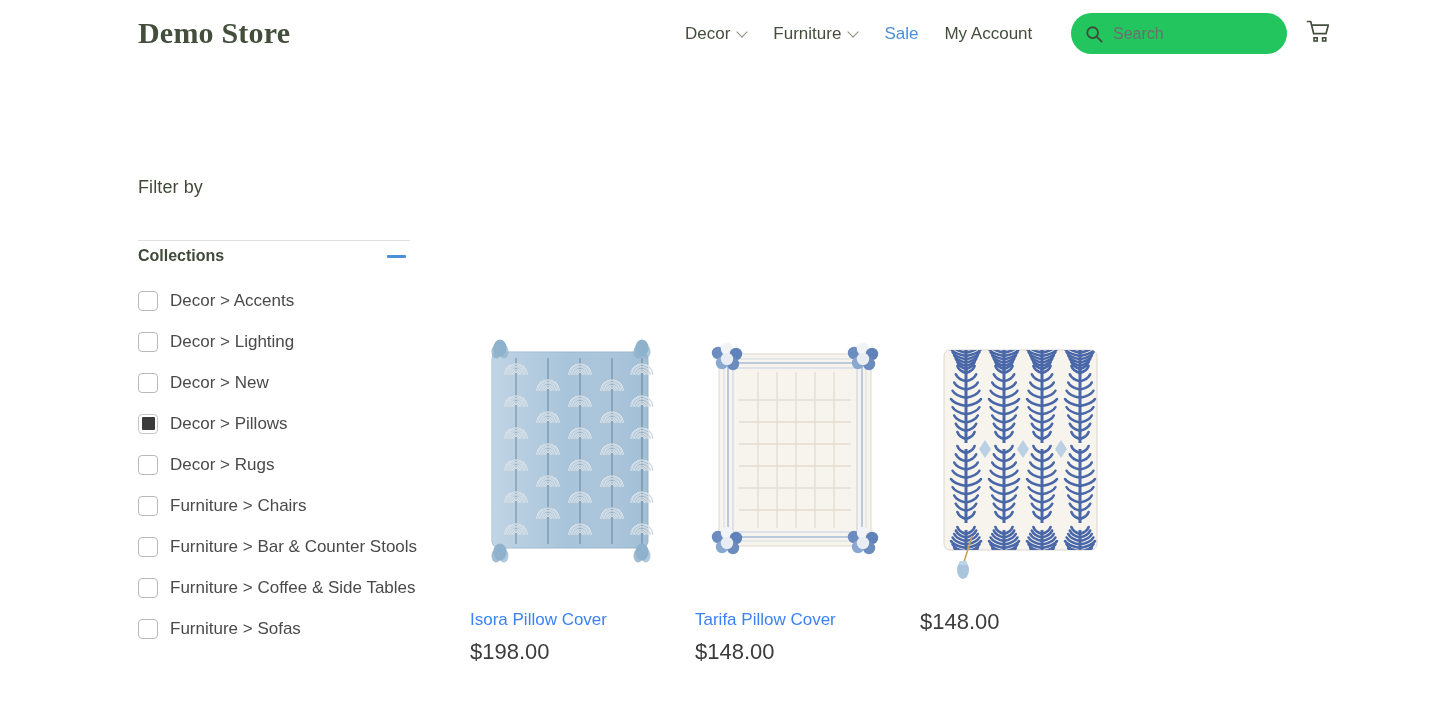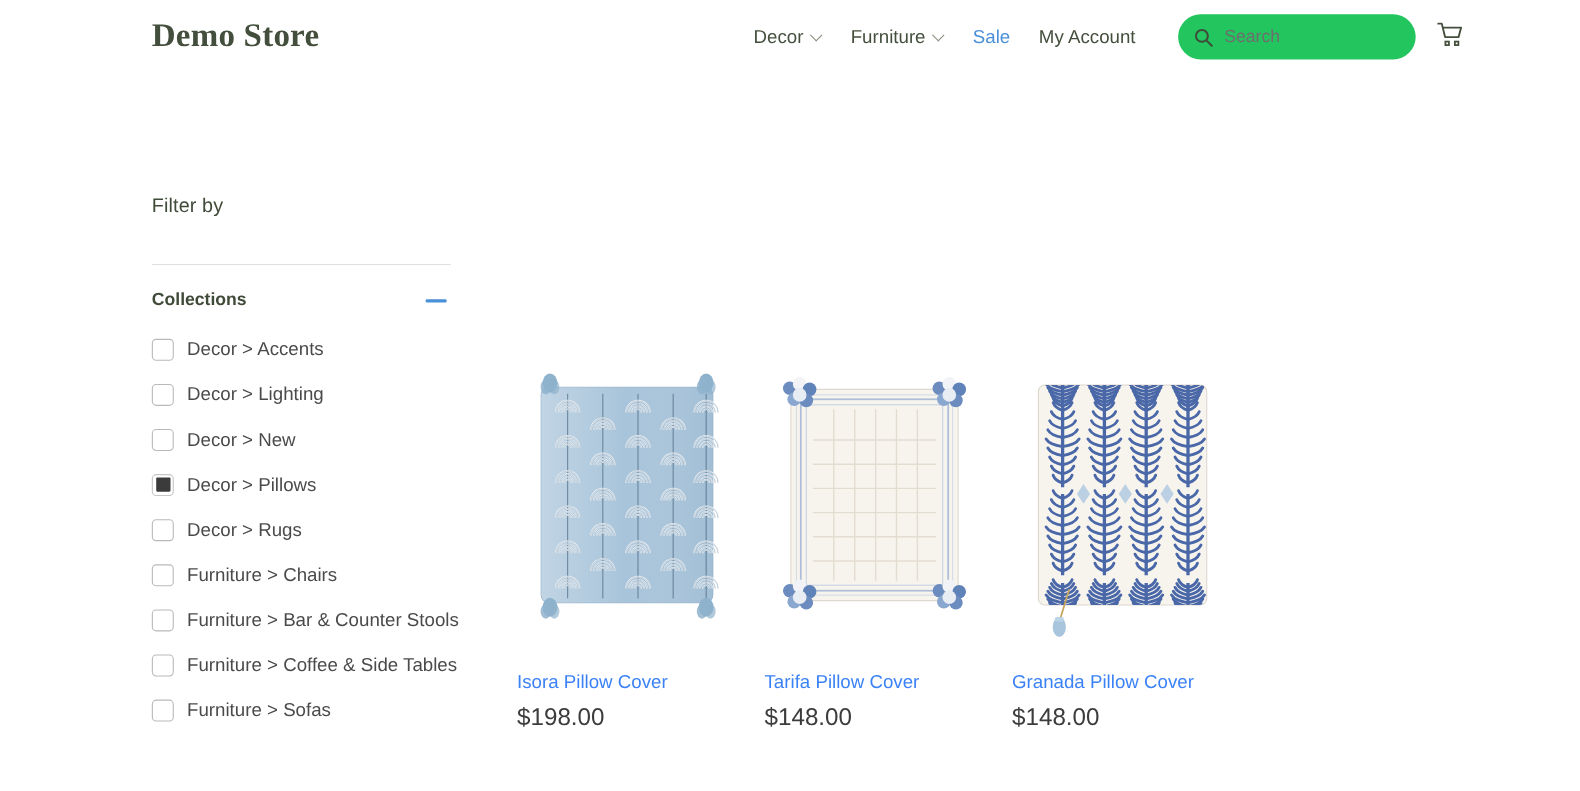--- a/index.html
+++ b/index.html
@@ -125,21 +125,21 @@
   }
 
   .divider {
     width: 272px;
     height: 1px;
     background: #e2e2e2;
     margin-top: 36px;
   }
 
   .group-head {
-    margin-top: 23px;
+    margin-top: 6px;
     width: 272px;
     display: flex;
     align-items: center;
     justify-content: space-between;
     cursor: pointer;
   }
   .group-title {
     font-size: 16px;
     font-weight: 700;
     color: #3f4a38;
@@ -1041,16 +1041,15 @@
             </g>
             <path d="M65 140 l6 9 -6 9 -6 -9 z" fill="#bcd0e4"></path>
             <path d="M103 140 l6 9 -6 9 -6 -9 z" fill="#bcd0e4"></path>
             <path d="M141 140 l6 9 -6 9 -6 -9 z" fill="#bcd0e4"></path>
           </g>
           <line x1="52" y1="236" x2="44" y2="262" stroke="#c7a45a" stroke-width="1.6"></line>
           <ellipse cx="43" cy="270" rx="6" ry="9" fill="#a9c5dd"></ellipse>
           <rect x="39" y="261" width="8" height="4" rx="1.5" fill="#bcd4e8"></rect>
         </svg>
       </div>
-      <div class="card-title">Granada Pillow Cover</div>
       <div class="card-price">$148.00</div>
     </div>
   </section>
 
 </body></html>

